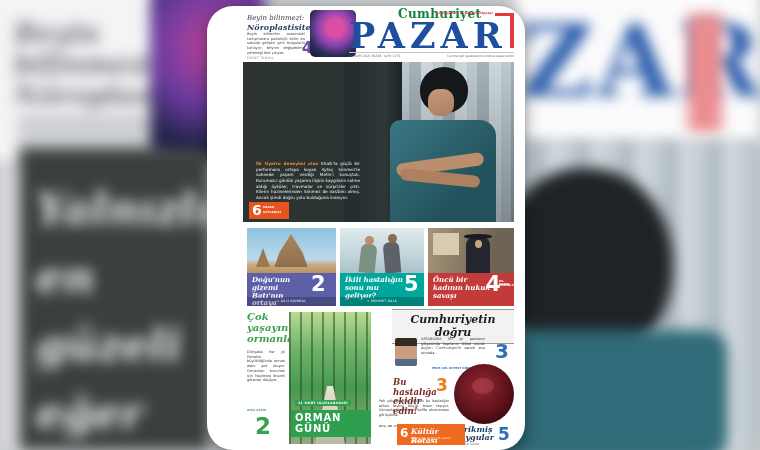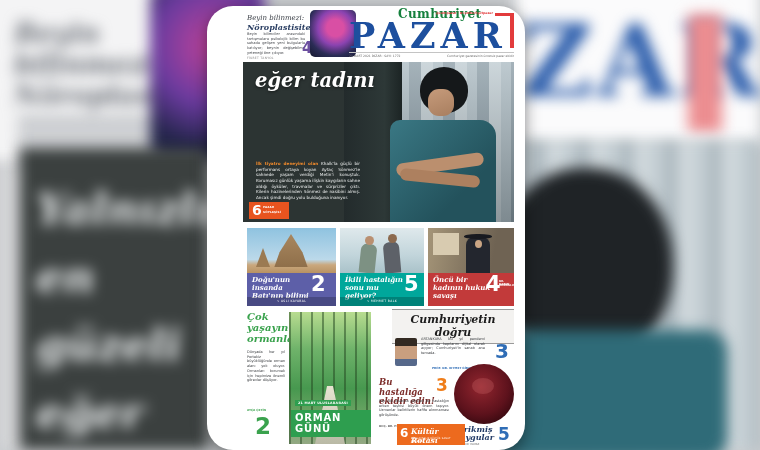--- a/index.html
+++ b/index.html
@@ -133,21 +133,21 @@
               border-top:1px solid #9a9a9a; border-bottom:1px solid #9a9a9a; padding:3px 0 4px;
               font:italic bold 11px "DejaVu Serif", serif; color:#1c1c1c; }
   .art-thumb { left:188px; top:332px; width:22px; height:28px; border-radius:2px;
                background:linear-gradient(#332a22 0 8px, #c99f7f 8px 21px, #56688a 21px); }
   .art-p  { left:214px; top:331px; width:64px; font-size:3.5px; line-height:1.35; color:#3a3d40; text-align:justify; }
   .art-by { left:210px; top:360px; width:70px; text-align:center; font-size:2.9px; font-weight:bold; color:#2f6db6; }
   .art-num{ left:288px; top:333px; font:bold 20px "DejaVu Sans", sans-serif; color:#2f6db6; }
 
   .health-h { left:172px; top:372px; width:56px; font:italic bold 8.5px "DejaVu Serif", serif;
               color:#7c2d2a; line-height:1.12; }
-  .health-h div { position:static; }
+  .health-h div { position:static;margin-left:14px; }
   .health-num { left:229px; top:369px; font:bold 17px "DejaVu Sans", sans-serif; color:#ef7d1a; }
   .health-p  { left:172px; top:393px; width:70px; font-size:3.5px; line-height:1.35; color:#3a3d40; text-align:justify; }
   .health-by { left:172px; top:418px; font-size:2.8px; color:#6a6a6a; font-weight:bold; }
 
   .circle-photo { left:247px; top:358px; width:60px; height:60px; border-radius:50%;
       background:radial-gradient(circle at 45% 38%, #93262f, #5d121c 55%, #2c060c 88%); }
   .circle-photo::after { content:""; position:absolute; left:18px; top:14px; width:22px; height:16px;
       border-radius:50%; background:rgba(220,120,120,.25); }
   .feelings-t { left:247px; top:419px; width:40px; font:italic bold 8px "DejaVu Serif", serif;
                 color:#223a66; line-height:1.05; }
@@ -212,36 +212,35 @@
       <div class="photo">
         <div class="ph-stripes"></div>
         <div class="ph-door"></div>
         <div class="ph-hair"></div>
         <div class="ph-face"></div>
         <div class="ph-shirt"></div>
         <div class="ph-arm"></div>
         <div class="ph-arm2"></div>
       </div>
       <div class="headline">
-        <div>eğer tadını</div>
       </div>
       <div class="feature-p"><span class="lead">İlk tiyatro deneyimi olan</span><span> Khalk'la güçlü bir performans ortaya koyan Aytaç Sönmez'le sahnede yaşam verdiği Metin'i konuştuk. Korumasız günlük yaşama ilişkin kaygıların sahne aldığı öyküler, travmalar ve sürprizler çıktı. Kilerin hazinelerinden Sönmez de nasibini almış. Ancak şimdi doğru yolu bulduğuna inanıyor.</span></div>
       <div class="badge">
         <div class="badge-num">6</div>
         <div class="badge-l1">PAZAR</div>
         <div class="badge-l2">SÖYLEŞİSİ</div>
       </div>
     </div>
 
     <div class="teaser tA">
       <div class="t-photo">
         <div class="temple"></div>
         <div class="temple2"></div>
       </div>
-      <div class="t-title">Doğu'nun insanda Batı'nın bilimi</div>
+      <div class="t-title">Doğu'nun gizemi Batı'nın ortaya</div>
       <div class="t-num">2</div>
       <div class="t-byline"><span>✎ </span><span>ASLI KAYABAL</span></div>
     </div>
 
     <div class="teaser tB">
       <div class="t-photo">
         <div class="pers1"></div>
         <div class="pers2"></div>
         <div class="head1"></div>
         <div class="head2"></div>

